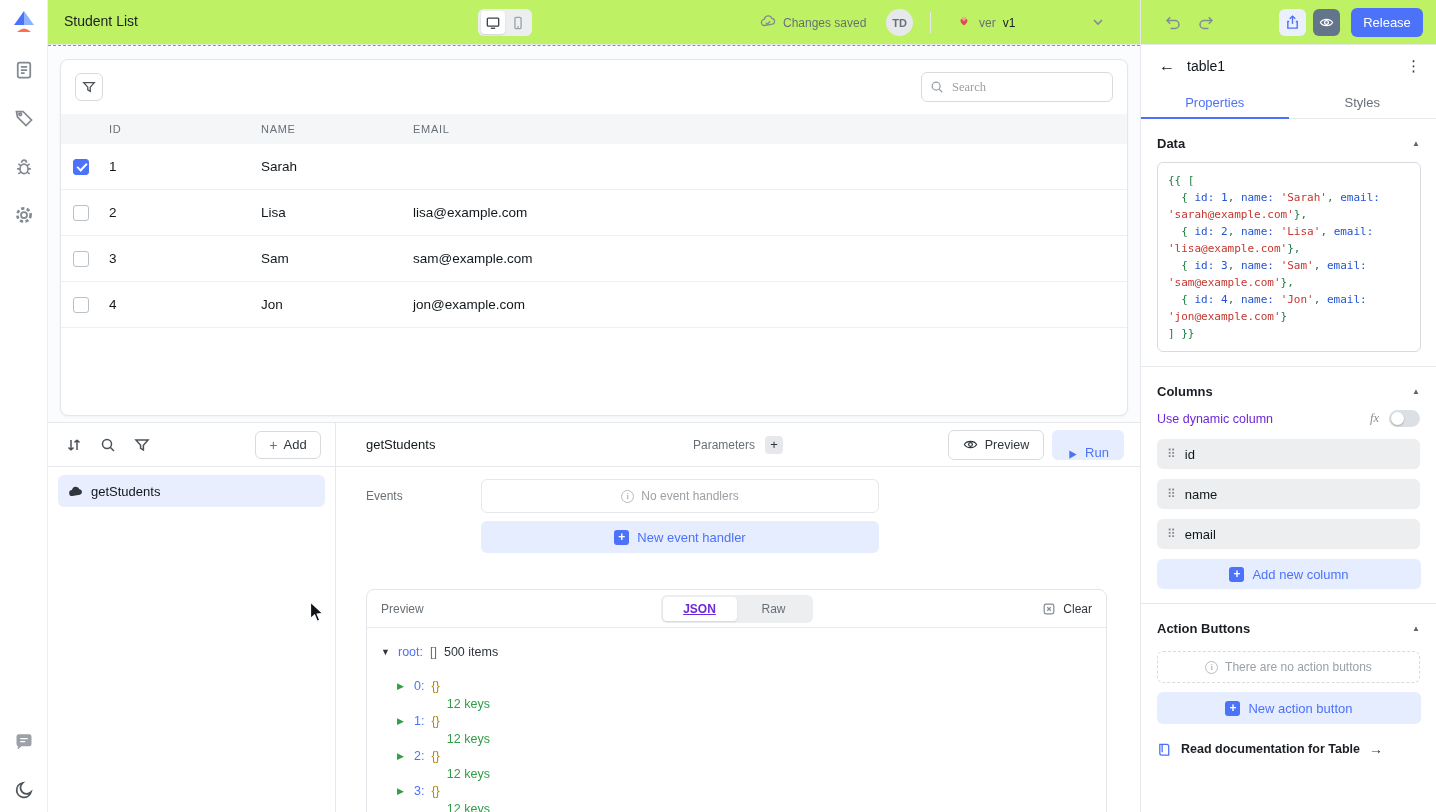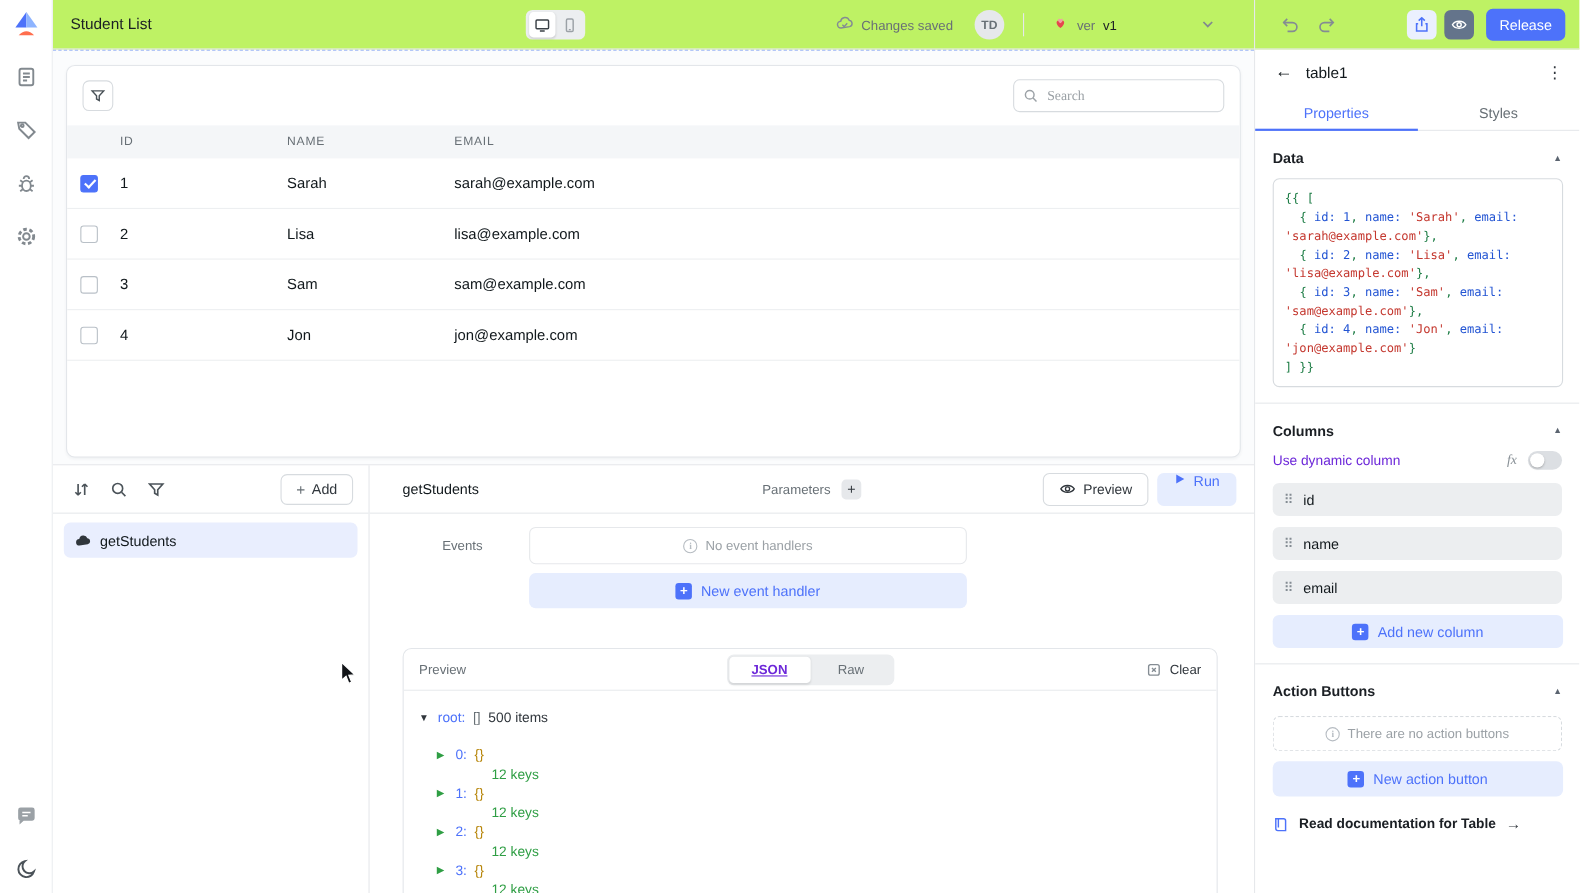--- a/index.html
+++ b/index.html
@@ -62,23 +62,23 @@
   .query-item svg { width:15px; height:15px; color:#30363c; }
 
   .qeditor { flex:1; position:relative; }
   .qe-head { height:44px; border-bottom:1px solid #e6e8eb; position:relative; display:flex; align-items:center; }
   .qe-title { position:absolute; left:30px; font-size:13px; font-weight:500; color:#11181c; }
   .qe-params { position:absolute; left:50%; transform:translateX(-50%); display:flex; align-items:center; gap:10px; color:#687076; font-size:12px; }
   .qe-params .plusbox { width:18px; height:18px; border-radius:4px; background:#e6e8eb; color:#30363c; display:flex; align-items:center; justify-content:center; font-size:13px; line-height:1; }
   .qe-actions { position:absolute; right:16px; display:flex; gap:8px; }
   .btn-preview { width:96px; height:30px; border:1px solid #d7dbdf; border-radius:6px; background:#fff; display:flex; align-items:center; justify-content:center; gap:7px; font-size:12.5px; color:#30363c; font-family:inherit; }
   .btn-preview svg { width:15px; height:15px; color:#30363c; }
-  .btn-run { width:72px; height:30px; border:none; border-radius:6px; background:#e6edfe; color:#4d72fa; display:flex; align-items:flex-start; justify-content:center; gap:7px; font-size:13px; font-weight:500; font-family:inherit; }
-
-  .qe-events-label { position:absolute; left:30px; top:66px; font-size:12px; color:#687076;margin-left:36px; }
+  .btn-run { width:72px; height:30px; border:none; border-radius:6px; background:#e6edfe; color:#4d72fa; display:flex; align-items:flex-end; justify-content:center; gap:7px; font-size:13px; font-weight:500; font-family:inherit; }
+
+  .qe-events-label { position:absolute; left:30px; top:66px; font-size:12px; color:#687076; }
   .qe-noevents { position:absolute; left:145px; top:56px; width:398px; height:34px; border:1px solid #e6e8eb; border-radius:6px; display:flex; align-items:center; justify-content:center; gap:7px; color:#9ba1a6; font-size:12px; background:#fff; }
   .btn-soft { background:#e6edfe; color:#4d72fa; border:none; border-radius:6px; display:flex; align-items:center; justify-content:center; gap:8px; font-size:13px; font-weight:500; font-family:inherit; }
   .qe-newevent { position:absolute; left:145px; top:98px; width:398px; height:32px; }
 
   .preview-box { position:absolute; left:30px; top:166px; width:741px; height:224px; border:1px solid #e3e6ea; border-radius:8px 8px 0 0; overflow:hidden; background:#fff; }
   .pb-head { height:38px; border-bottom:1px solid #e9ebee; display:flex; align-items:center; padding:0 14px; }
   .pb-title { font-size:12px; color:#687076; width:120px; }
   .pb-center { flex:1; display:flex; justify-content:center; }
   .seg { background:#eceef0; border-radius:6px; padding:2px; display:flex; }
   .seg .opt { width:74px; height:24px; border-radius:4px; display:flex; align-items:center; justify-content:center; font-size:12px; color:#687076; }
@@ -288,21 +288,20 @@
       <div>EMAIL</div>
     </div>
 
     <div>
   <div class="tw-grid trow">
     <div class="cell cb-wrap">
             <div class="checkbox checked"></div>
           </div>
     <div class="cell">1</div>
     <div class="cell">Sarah</div>
-    <div class="cell">sarah@example.com</div>
   </div>
 
   <div class="tw-grid trow">
     <div class="cell cb-wrap">
             <div class="checkbox"></div>
           </div>
     <div class="cell">2</div>
     <div class="cell">Lisa</div>
     <div class="cell">lisa@example.com</div>
   </div>

